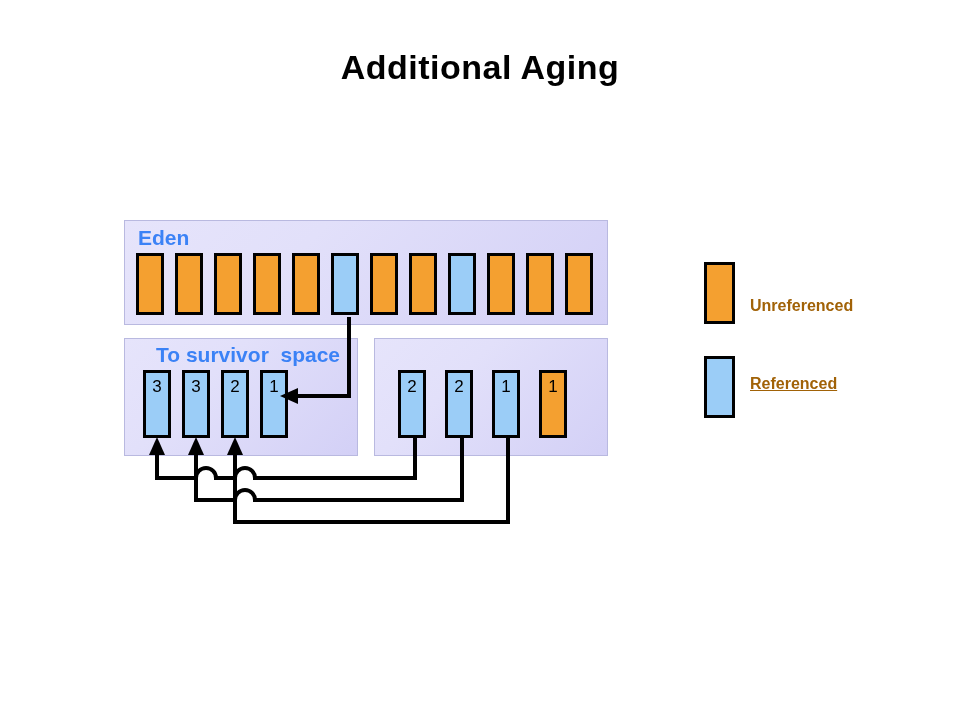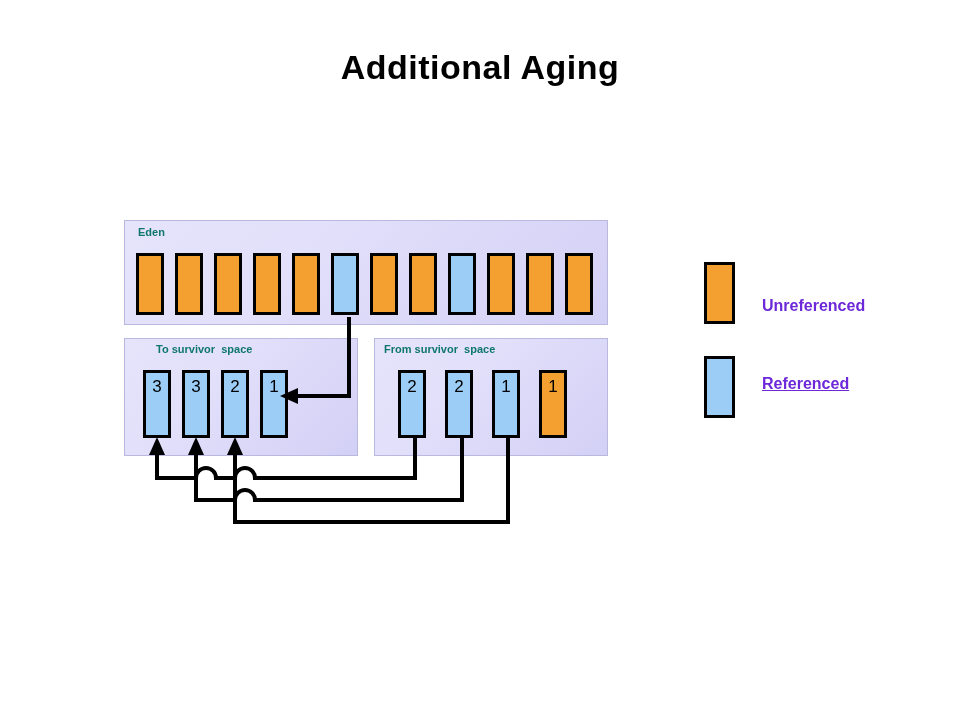--- a/index.html
+++ b/index.html
@@ -39,23 +39,23 @@
 
   
   .region {
     position: absolute;
     border: 1px solid #b9b9e0;
     background: linear-gradient(135deg, #e6e4fb 0%, #e2e0fa 35%, #d3d0f6 100%);
     box-sizing: border-box;
   }
   .region-label {
     position: absolute;
-    font-size: 11px;
+    font-size: 21px;
     font-weight: bold;
-    color: #0f766e;
+    color: #3b82f6;
     white-space: pre;
   }
 
   #eden-region   { left: 124px; top: 220px; width: 484px; height: 105px; }
   #to-region     { left: 124px; top: 338px; width: 234px; height: 118px; }
   #from-region   { left: 374px; top: 338px; width: 234px; height: 118px; }
 
   #eden-label    { left: 138px; top: 226px; }
   #to-label      { left: 156px; top: 343px; }
   #from-label    { left: 384px; top: 343px; }
@@ -88,23 +88,22 @@
     width: 31px;
     height: 62px;
   }
   #legend-swatch-unref { left: 704px; top: 262px; background: #f4a030; }
   #legend-swatch-ref   { left: 704px; top: 356px; background: #9bcdf7; }
 
   .legend-text {
     position: absolute;
     font-size: 16px;
     font-weight: bold;
-    color: #6d28d9;
+    color: #a16207;
     white-space: pre;
-    margin-left: 12px;
   }
   #legend-text-unref { left: 750px; top: 297px; }
   #legend-text-ref   { left: 750px; top: 375px; text-decoration: underline; }
 
   
   #wires {
     position: absolute;
     left: 0; top: 0;
     width: 960px;
     height: 720px;
@@ -170,21 +169,20 @@
     <span>3</span>
   </div>
   <div class="block blue surv-block" style="left:221px">
     <span>2</span>
   </div>
   <div class="block blue surv-block" style="left:260px">
     <span>1</span>
   </div>
 
   <div class="region" id="from-region"></div>
-  <div class="region-label" id="from-label">From survivor  space</div>
 
   <div class="block blue surv-block" style="left:398px">
     <span>2</span>
   </div>
   <div class="block blue surv-block" style="left:445px">
     <span>2</span>
   </div>
   <div class="block blue surv-block" style="left:492px">
     <span>1</span>
   </div>

